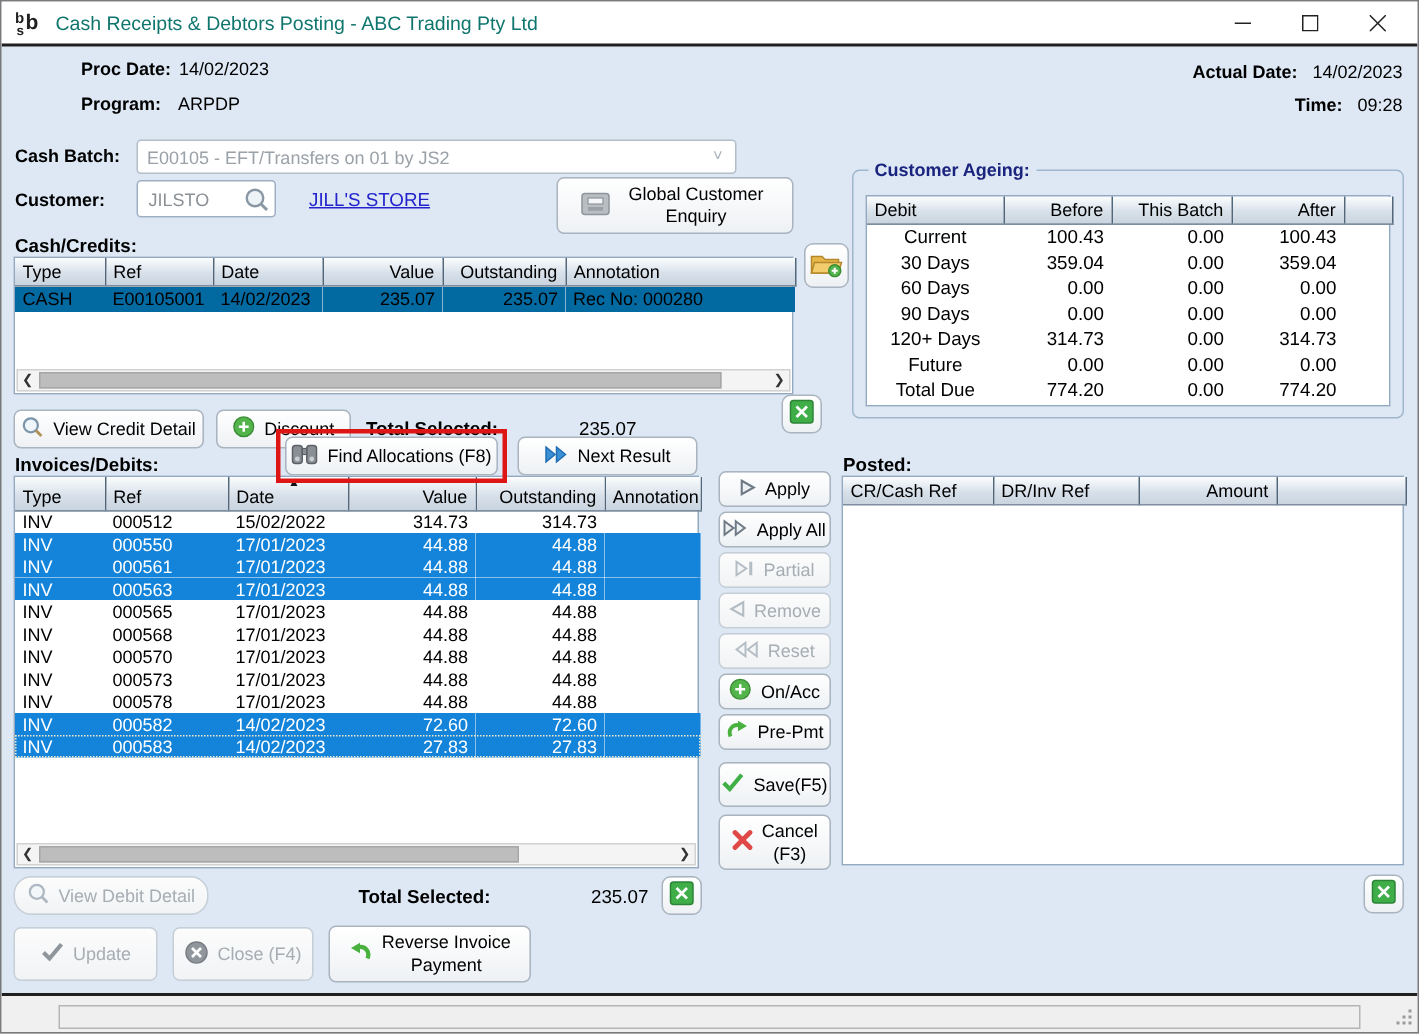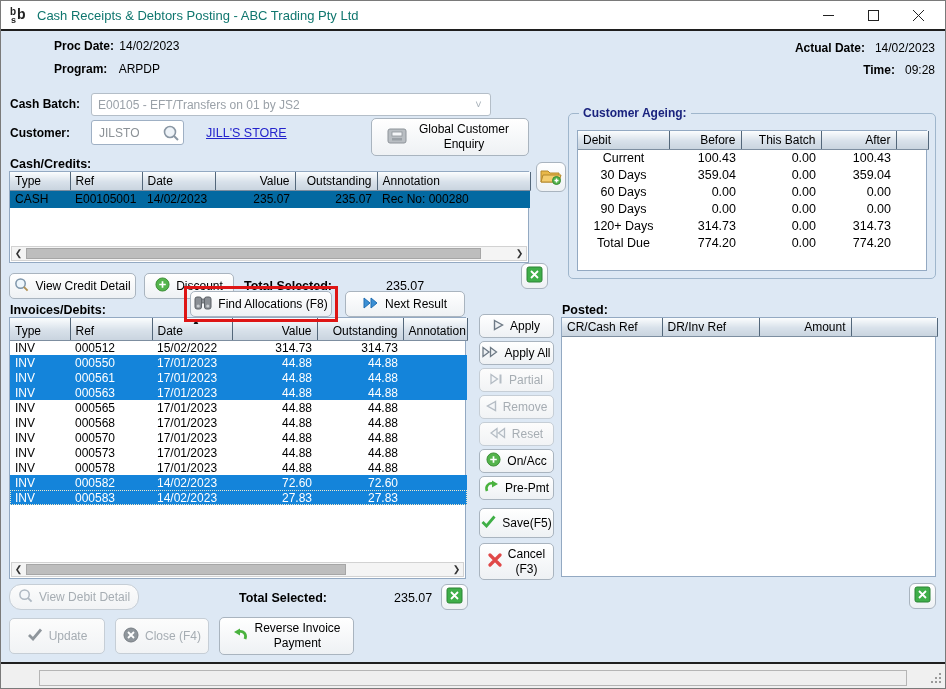--- a/index.html
+++ b/index.html
@@ -480,20 +480,27 @@
             </tr>
 
             <tr>
               <td>120+ Days</td>
               <td>314.73</td>
               <td>0.00</td>
               <td>314.73</td>
               <td></td>
             </tr>
 
+            <tr>
+              <td>Future</td>
+              <td>0.00</td>
+              <td>0.00</td>
+              <td>0.00</td>
+              <td></td>
+            </tr>
 
             <tr>
               <td>Total Due</td>
               <td>774.20</td>
               <td>0.00</td>
               <td>774.20</td>
               <td></td>
             </tr>
           </tbody>
       </table>

